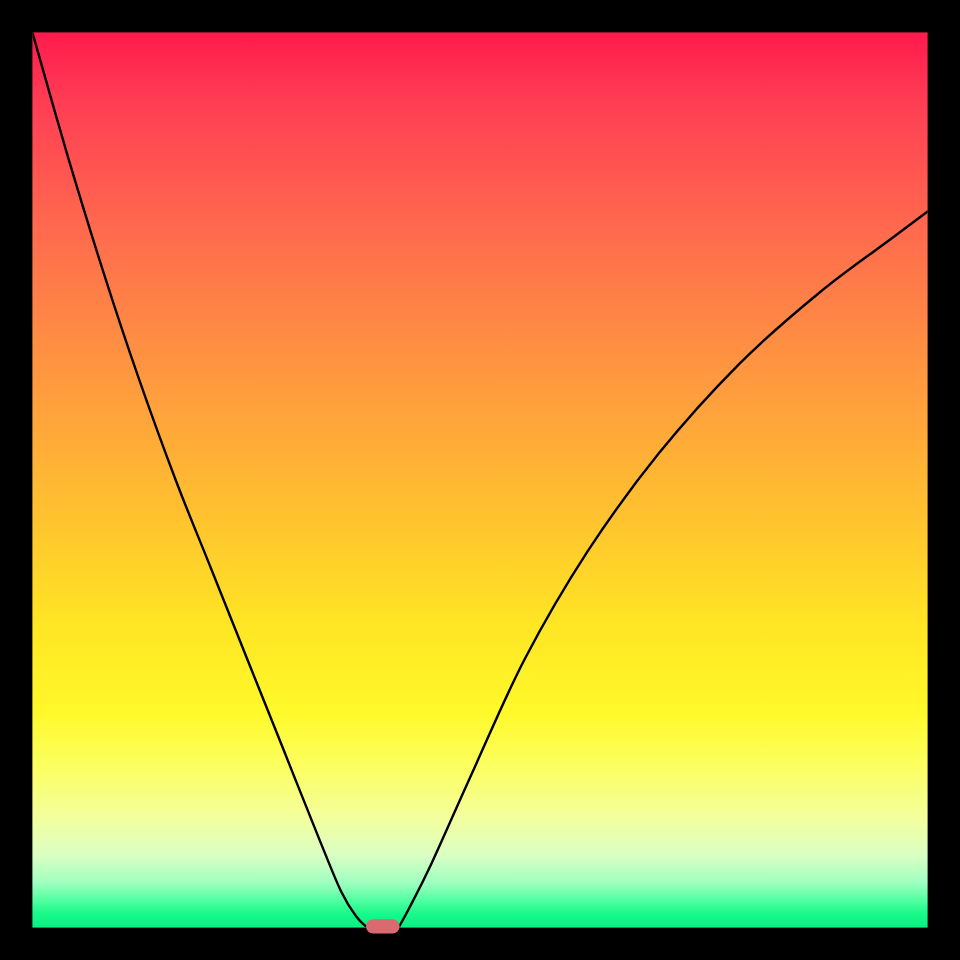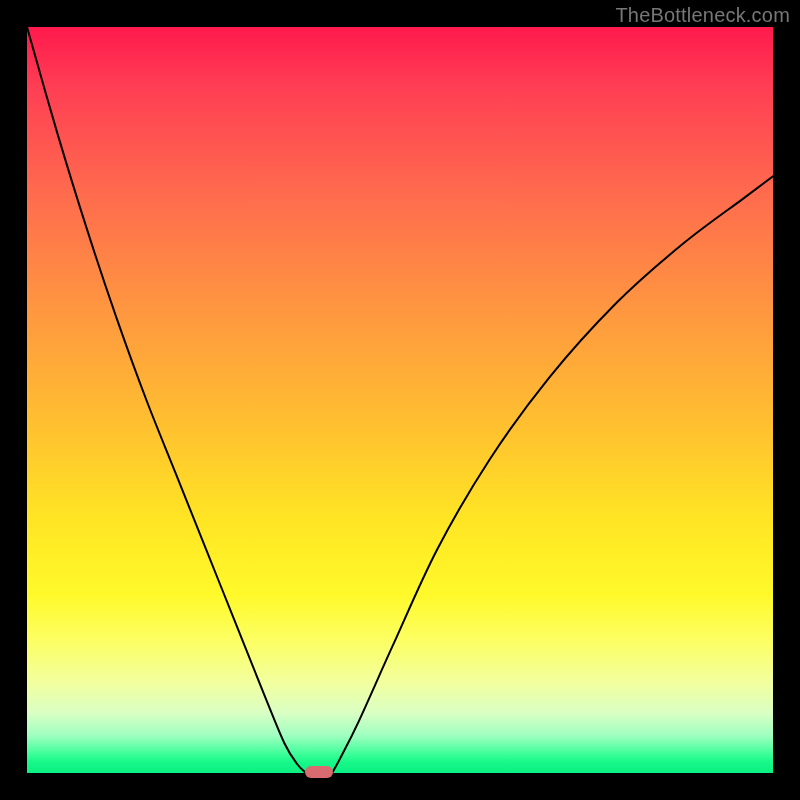--- a/index.html
+++ b/index.html
@@ -82,14 +82,13 @@
     <div class="gradient"></div>
 
     <svg class="curve-svg" viewBox="0 0 746 746" preserveAspectRatio="none">
       <path d="M 0.0 0.0 C 5.0 17.4, 19.9 70.9, 29.8 104.4 C 39.8 138.0, 49.7 170.3, 59.7 201.4 C 69.6 232.5, 79.6 262.3, 89.5 290.9 C 99.5 319.5, 109.4 346.9, 119.4 373.0 C 129.3 399.1, 139.3 422.7, 149.2 447.6 C 159.1 472.5, 169.1 497.3, 179.0 522.2 C 189.0 547.1, 198.9 571.9, 208.9 596.8 C 218.8 621.7, 230.6 651.5, 238.7 671.4 C 246.8 691.3, 252.1 705.2, 257.4 716.2 C 262.6 727.1, 266.4 732.1, 270.1 737.0 C 273.7 742.0, 277.5 744.5, 279.0 746.0" fill="none" stroke="#000000" stroke-width="2" stroke-linecap="round"></path>
       <path d="M 305.1 746.0 C 306.5 743.5, 308.8 739.8, 313.3 731.1 C 317.8 722.4, 323.3 712.4, 332.0 693.8 C 340.7 675.1, 352.5 647.8, 365.5 619.2 C 378.6 590.6, 394.1 553.3, 410.3 522.2 C 426.5 491.1, 443.9 461.3, 462.5 432.7 C 481.2 404.1, 501.1 376.7, 522.2 350.6 C 543.3 324.5, 567.0 298.4, 589.3 276.0 C 611.7 253.6, 635.3 233.7, 656.5 216.3 C 677.6 198.9, 701.2 182.8, 716.2 171.6 C 731.1 160.4, 741.0 152.9, 746.0 149.2" fill="none" stroke="#000000" stroke-width="2" stroke-linecap="round"></path>
     </svg>
 
     <div class="marker" style="left: 277.512px; top: 739.032px; width: 28.348px; height: 11.936px; background: rgb(217, 106, 111);"></div>
   </div>
 
-  <div class="watermark">TheBottleneck.com</div>
 </div>
 
 </body></html>

